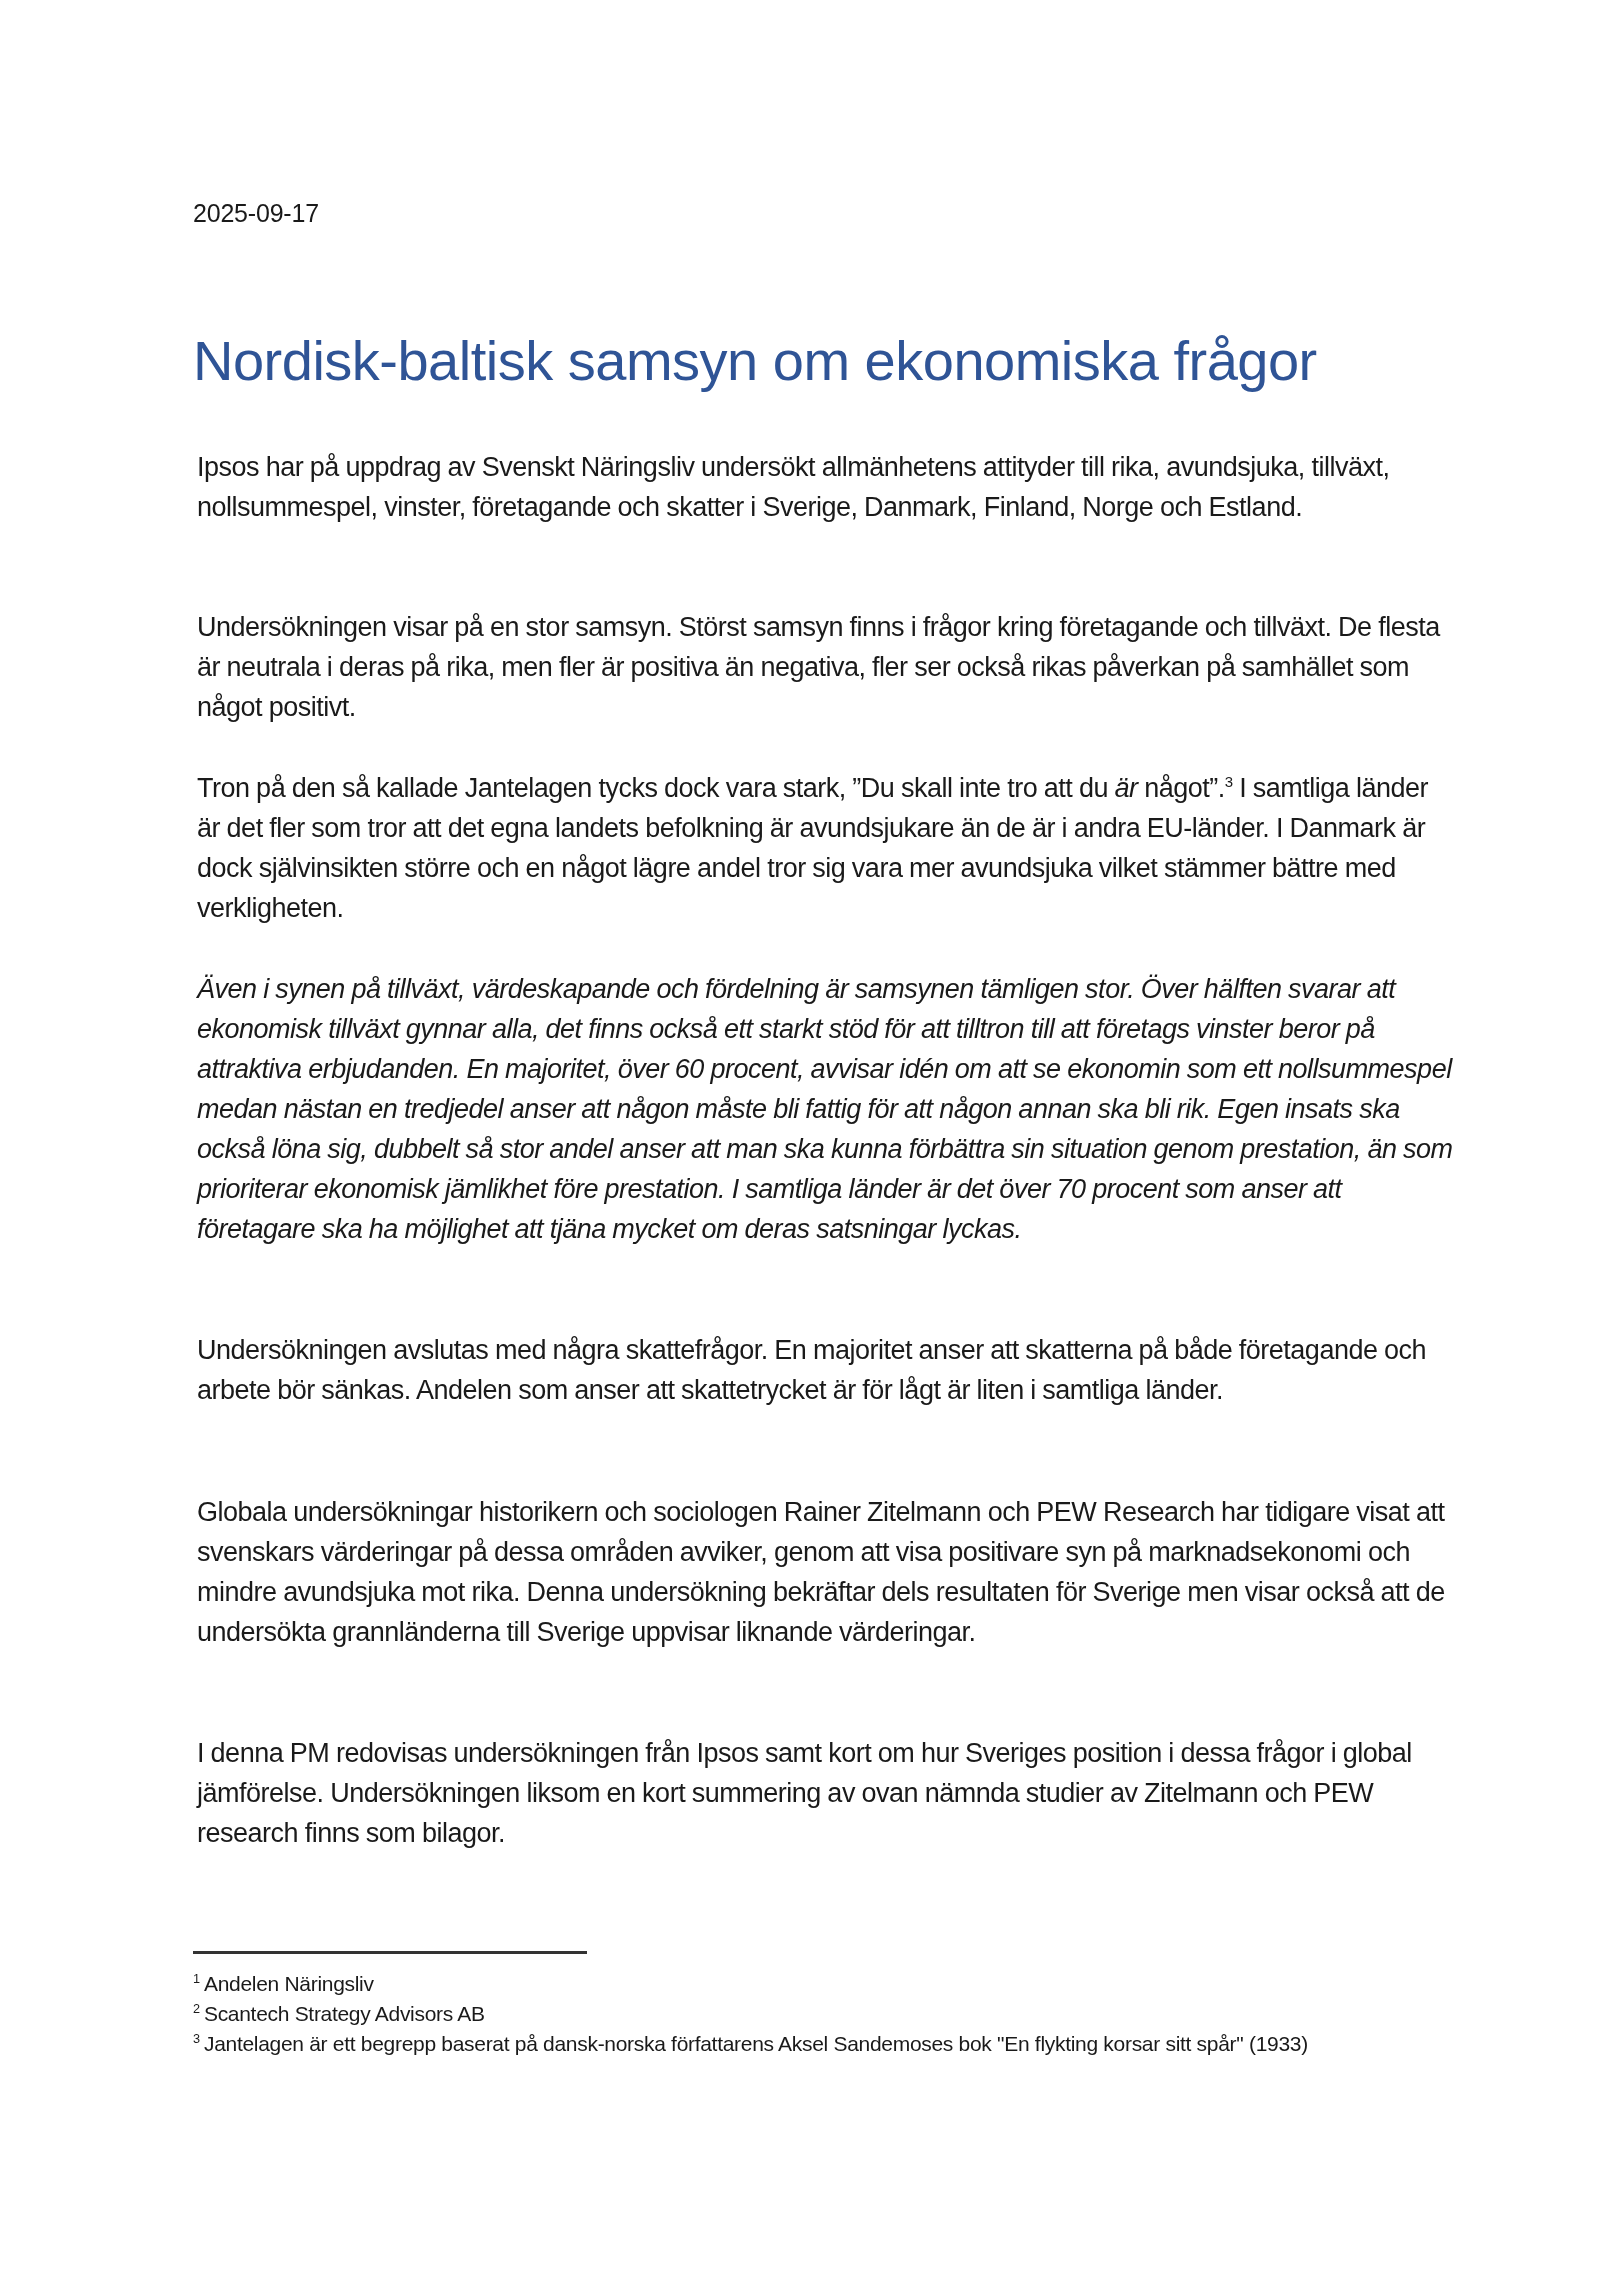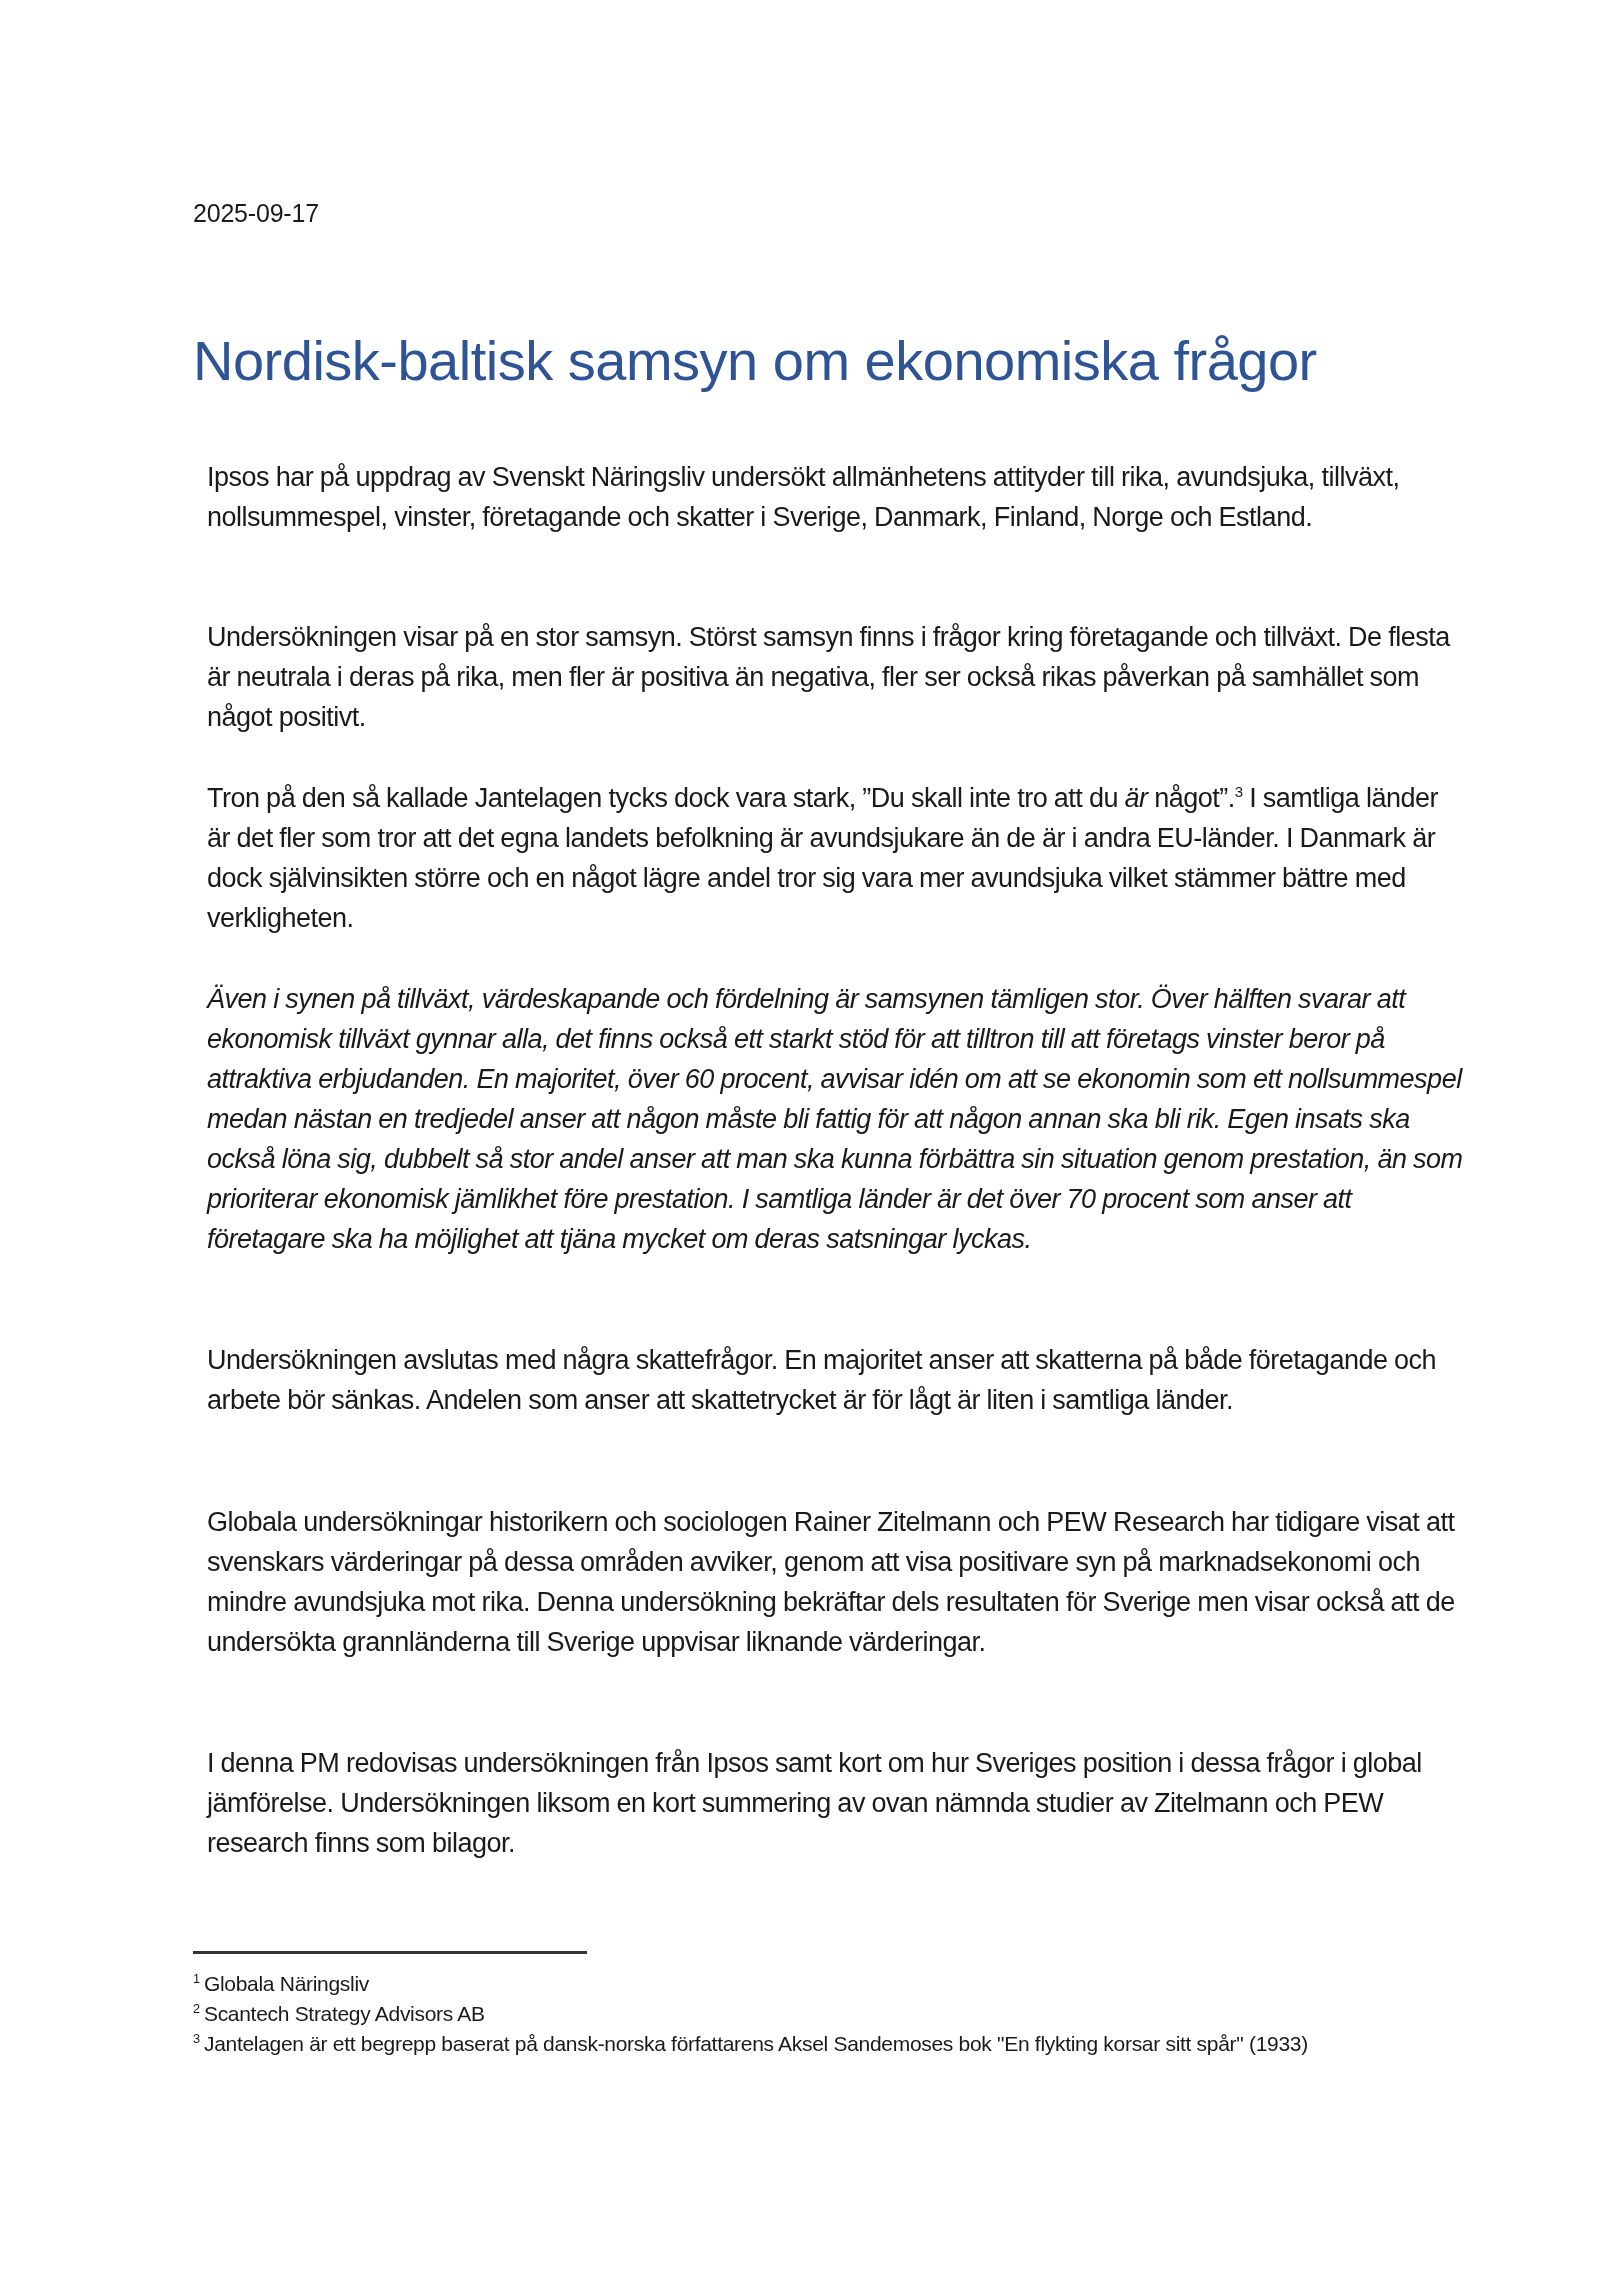--- a/index.html
+++ b/index.html
@@ -9,21 +9,21 @@
     color: #1a1a1a;
   }
   .page { position: absolute; left: 0; top: 0; width: 1622px; height: 2295px; background: #fff; }
   .block { position: absolute; left: 193px; width: 1259px; }
   .meta { top: 194px; font-size: 25px; line-height: 39px; letter-spacing: -0.2px; }
   .meta sup { font-size: 15px; vertical-align: 10px; line-height: 0; }
   .title {
     top: 331px; font-size: 56px; line-height: 59px; color: #2F5496;
     font-weight: normal; margin: 0; letter-spacing: -0.5px;
   }
-  .para { font-size: 27px; line-height: 40px; letter-spacing: -0.5px; margin: 14px; word-spacing: -0.4px; }
+  .para { font-size: 27px; line-height: 40px; letter-spacing: -0.5px; margin: 4px; word-spacing: -0.4px; }
   .para sup { font-size: 15px; vertical-align: 10px; line-height: 0; }
   .p1 { top: 443px; }
   .p2 { top: 603px; }
   .p3 { top: 764px; }
   .p4 { top: 965px; font-style: italic; }
   .p5 { top: 1326px; }
   .p6 { top: 1488px; }
   .p7 { top: 1729px; }
   .rule { position: absolute; left: 193px; top: 1951px; width: 394px; height: 2.5px; background: #333; }
   .footnotes { top: 1969px; font-size: 21px; line-height: 30px; letter-spacing: -0.3px; }
@@ -46,19 +46,19 @@
   <p class="block para p2">Undersökningen visar på en stor samsyn. Störst samsyn finns i frågor kring företagande och tillväxt. De flesta är neutrala i deras på rika, men fler är positiva än negativa, fler ser också rikas påverkan på samhället som något positivt.</p>
   <p class="block para p3"><span>Tron på den så kallade Jantelagen tycks dock vara stark, ”Du skall inte tro att du </span><em>är</em><span> något”.</span><sup>3</sup><span> I samtliga länder är det fler som tror att det egna landets befolkning är avundsjukare än de är i andra EU-länder. I Danmark är dock självinsikten större och en något lägre andel tror sig vara mer avundsjuka vilket stämmer bättre med verkligheten.</span></p>
   <p class="block para p4">Även i synen på tillväxt, värdeskapande och fördelning är samsynen tämligen stor. Över hälften svarar att ekonomisk tillväxt gynnar alla, det finns också ett starkt stöd för att tilltron till att företags vinster beror på attraktiva erbjudanden. En majoritet, över 60 procent, avvisar idén om att se ekonomin som ett nollsummespel medan nästan en tredjedel anser att någon måste bli fattig för att någon annan ska bli rik. Egen insats ska också löna sig, dubbelt så stor andel anser att man ska kunna förbättra sin situation genom prestation, än som prioriterar ekonomisk jämlikhet före prestation. I samtliga länder är det över 70 procent som anser att företagare ska ha möjlighet att tjäna mycket om deras satsningar lyckas.</p>
   <p class="block para p5">Undersökningen avslutas med några skattefrågor. En majoritet anser att skatterna på både företagande och arbete bör sänkas.  Andelen som anser att skattetrycket är för lågt är liten i samtliga länder.</p>
   <p class="block para p6">Globala undersökningar historikern och sociologen Rainer Zitelmann och PEW Research har tidigare visat att svenskars värderingar på dessa områden avviker, genom att visa positivare syn på marknadsekonomi och mindre avundsjuka mot rika. Denna undersökning bekräftar dels resultaten för Sverige men visar också att de undersökta grannländerna  till Sverige uppvisar liknande värderingar.</p>
   <p class="block para p7">I denna PM redovisas undersökningen från Ipsos samt kort om hur Sveriges position i dessa frågor i global jämförelse. Undersökningen liksom en kort summering av ovan nämnda studier av Zitelmann och PEW research finns som bilagor.</p>
 
   <div class="rule"></div>
 
   <div class="block footnotes">
-    <p class="fn"><sup>1</sup><span>Globala Näringsliv</span></p>
+    <p class="fn"><sup>1</sup><span>Andelen Näringsliv</span></p>
     <p class="fn"><sup>2</sup><span>Scantech Strategy Advisors AB</span></p>
     <p class="fn"><sup>3</sup><span>Jantelagen är ett begrepp baserat på dansk-norska författarens Aksel Sandemoses bok "En flykting korsar sitt spår" (1933)</span></p>
   </div>
 
 </div>
 
 
 </body></html>

